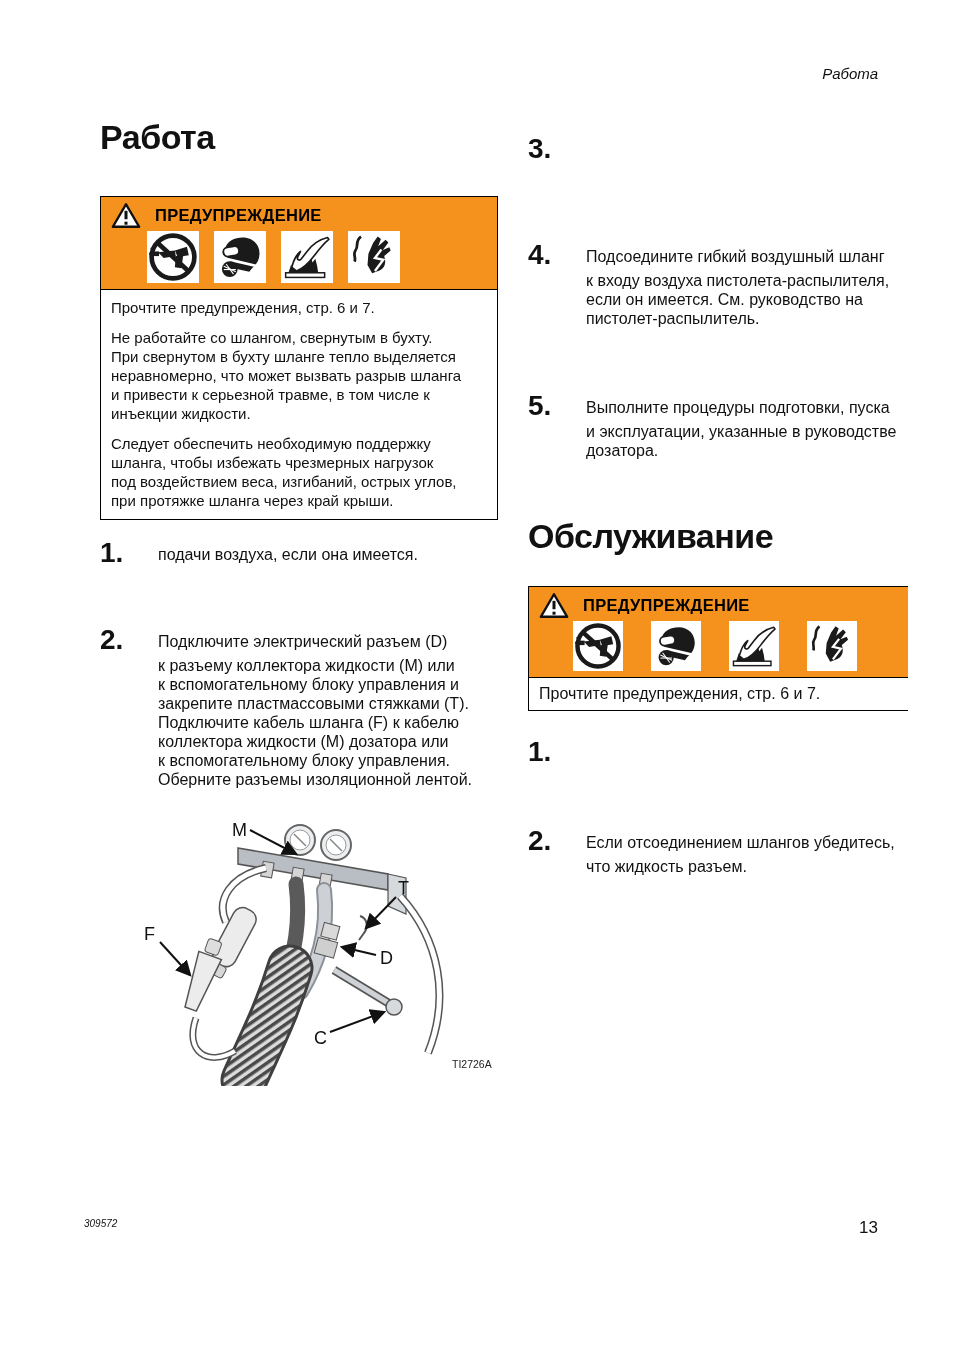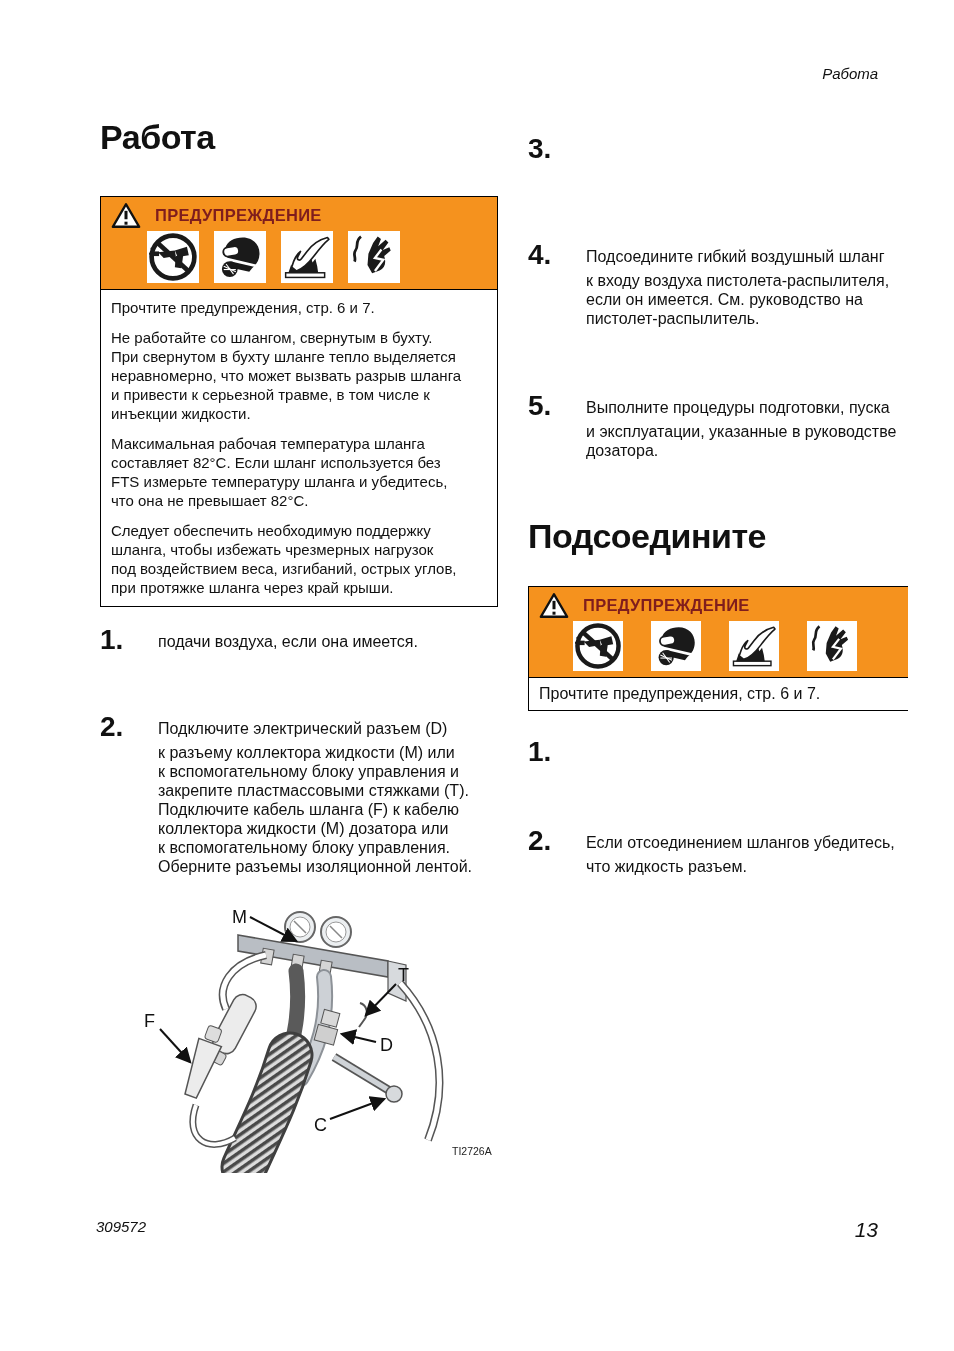--- a/index.html
+++ b/index.html
@@ -3,33 +3,33 @@
 <meta charset="utf-8">
 <style>
   :root{ --wo:#F5921E; }
   *{box-sizing:border-box;}
   html,body{margin:0;padding:0;}
   body{background:#ffffff;}
   .page{position:relative;width:908px;height:1351px;background:#ffffff;
         font-family:"Liberation Sans",sans-serif;color:#111;overflow:hidden;margin-top:12px;}
 
   .running-header{position:absolute;top:53px;right:30px;font-size:15px;font-style:italic;}
-  .footer-doc{position:absolute;left:96px;top:1206px;font-size:15px;font-style:italic;}
-  .footer-page{position:absolute;right:30px;top:1206px;font-size:21px;font-style:italic;}
+  .footer-doc{position:absolute;left:84px;top:1206px;font-size:10px;font-style:italic;}
+  .footer-page{position:absolute;right:30px;top:1206px;font-size:17px;}
 
   .col-left{position:absolute;left:100px;top:105px;width:398px;}
   .col-right{position:absolute;left:528px;top:122px;width:400px;}
 
   .h1{font-size:34px;font-weight:700;margin:0;line-height:40px;letter-spacing:-0.5px;}
 
   
   .wbox{border:1.5px solid #000;margin-top:39px;}
   .wb-head{background:var(--wo);padding:4px 10px 6px;border-bottom:1.5px solid #000;}
   .wb-title-row{display:flex;align-items:center;gap:14px;height:28px;}
-  .wb-title{color:#7f1d1d;font-weight:700;font-size:16.5px;letter-spacing:.3px;}
+  .wb-title{color:#000000;font-weight:700;font-size:16.5px;letter-spacing:.3px;}
   .wb-icons{display:flex;gap:15px;margin:2px 0 0 36px;}
   .wb-icons.wide{gap:28px;margin-left:34px;}
   .hicon{width:52px;height:52px;background:#fff;display:block;}
   .wb-icons.wide .hicon{width:50px;height:50px;}
   .wb-body{padding:8px 10px 9px;font-size:15px;line-height:19px;}
   .wb-body p{margin:0 0 11px;white-space:pre-line;}
   .wb-body p:last-child{margin-bottom:0;}
   .wb-note{padding:6px 10px 7px;font-size:16px;line-height:19px;}
 
   
@@ -123,24 +123,20 @@
             </svg>
         </div>
       </div>
       <div class="wb-body">
         <p>Прочтите предупреждения, стр. 6 и 7.</p>
         <p>Не работайте со шлангом, свернутым в бухту.
 При свернутом в бухту шланге тепло выделяется
 неравномерно, что может вызвать разрыв шланга
 и привести к серьезной травме, в том числе к
 инъекции жидкости.</p>
-        <p>Максимальная рабочая температура шланга
-составляет 82°C. Если шланг используется без
-FTS измерьте температуру шланга и убедитесь,
-что она не превышает 82°C.</p>
         <p>Следует обеспечить необходимую поддержку
 шланга, чтобы избежать чрезмерных нагрузок
 под воздействием веса, изгибаний, острых углов,
 при протяжке шланга через край крыши.</p>
       </div>
     </div>
 
     <div class="step" style="margin-top:18px">
       <div class="step-num">1.</div>
       <div class="step-text">
@@ -268,21 +264,21 @@
 
     <div class="step" style="margin-top:63px">
       <div class="step-num">5.</div>
       <div class="step-text">
         <div class="step-lead">Выполните процедуры подготовки, пуска</div>
         <div class="step-body">и эксплуатации, указанные в руководстве
 дозатора.</div>
       </div>
     </div>
 
-    <h1 class="h1" style="margin-top:56px">Подсоедините</h1>
+    <h1 class="h1" style="margin-top:56px">Обслуживание</h1>
 
     <div class="wbox" style="margin-top:30px">
       <div class="wb-head">
         <div class="wb-title-row">
           <svg class="wb-tri" width="30" height="27">
               <use href="#i-tri"></use>
             </svg>
           <span class="wb-title">ПРЕДУПРЕЖДЕНИЕ</span>
         </div>
         <div class="wb-icons wide">

